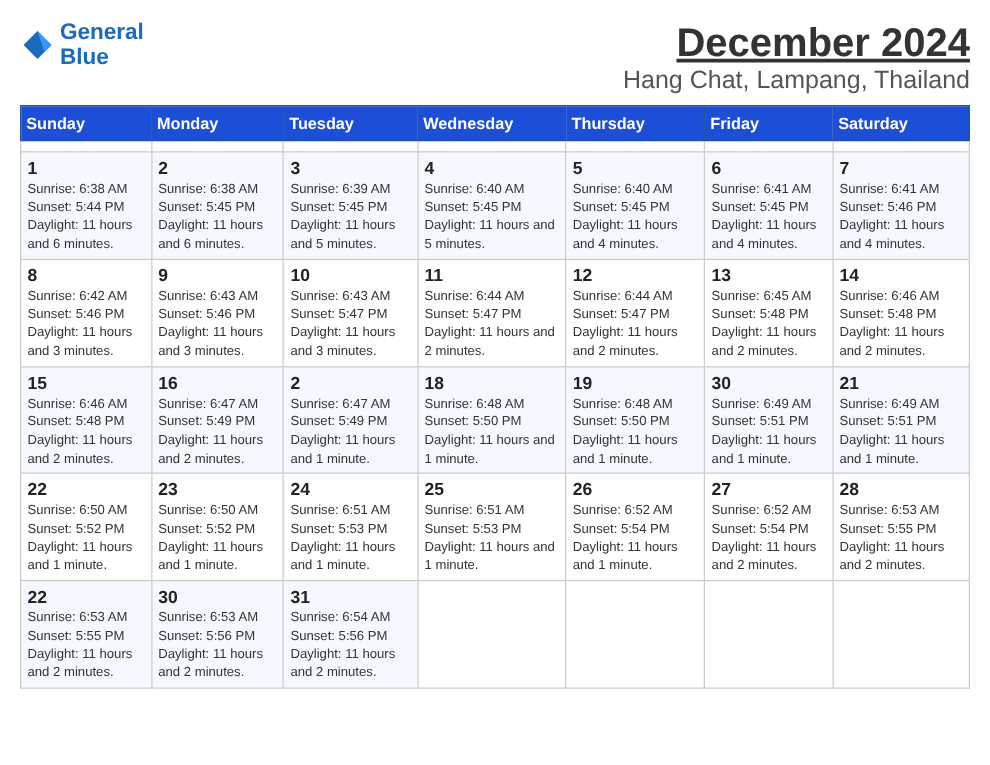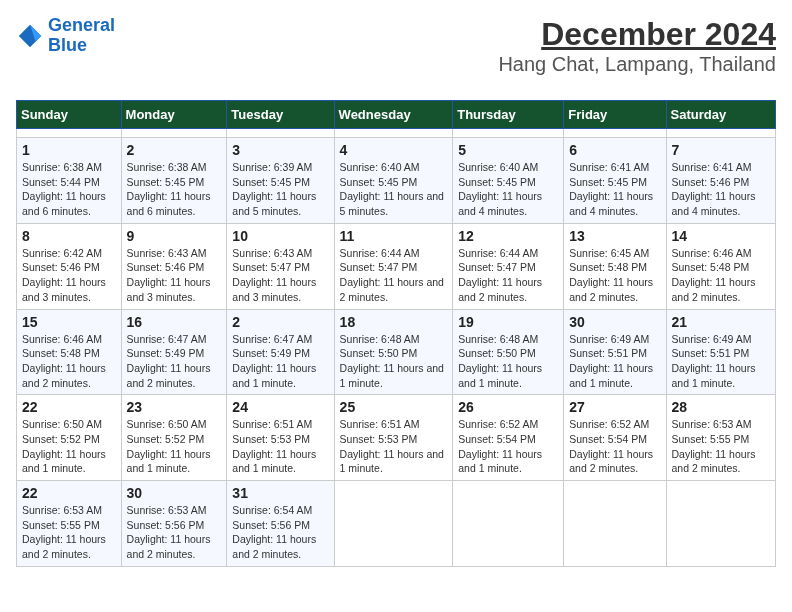--- a/index.html
+++ b/index.html
@@ -7,21 +7,21 @@
       font-family: Arial, sans-serif;
       background: #fff;
       width: 792px;
       min-height: 612px;
       padding: 16px;
     }
     .header-section {
       display: flex;
       justify-content: space-between;
       align-items: flex-start;
-      margin-bottom: 24px;
+      margin-bottom: 8px;
     }
     .logo {
       display: flex;
       align-items: center;
       gap: 4px;
     }
     .logo-text {
       font-size: 18px;
       font-weight: bold;
       color: #333;
@@ -46,21 +46,21 @@
     .sub-title {
       font-size: 20px;
       color: #555;
     }
     table {
       width: 100%;
       border-collapse: collapse;
       font-size: 11px;
     }
     thead th {
-      background-color: #14532d;
+      background-color: #1d4ed8;
       color: #fff;
       padding: 6px 4px;
       text-align: left;
       font-size: 13px;
       border: 1px solid #2255a4;
     }
     tbody td {
       border: 1px solid #ccc;
       padding: 4px 5px;
       vertical-align: top;

